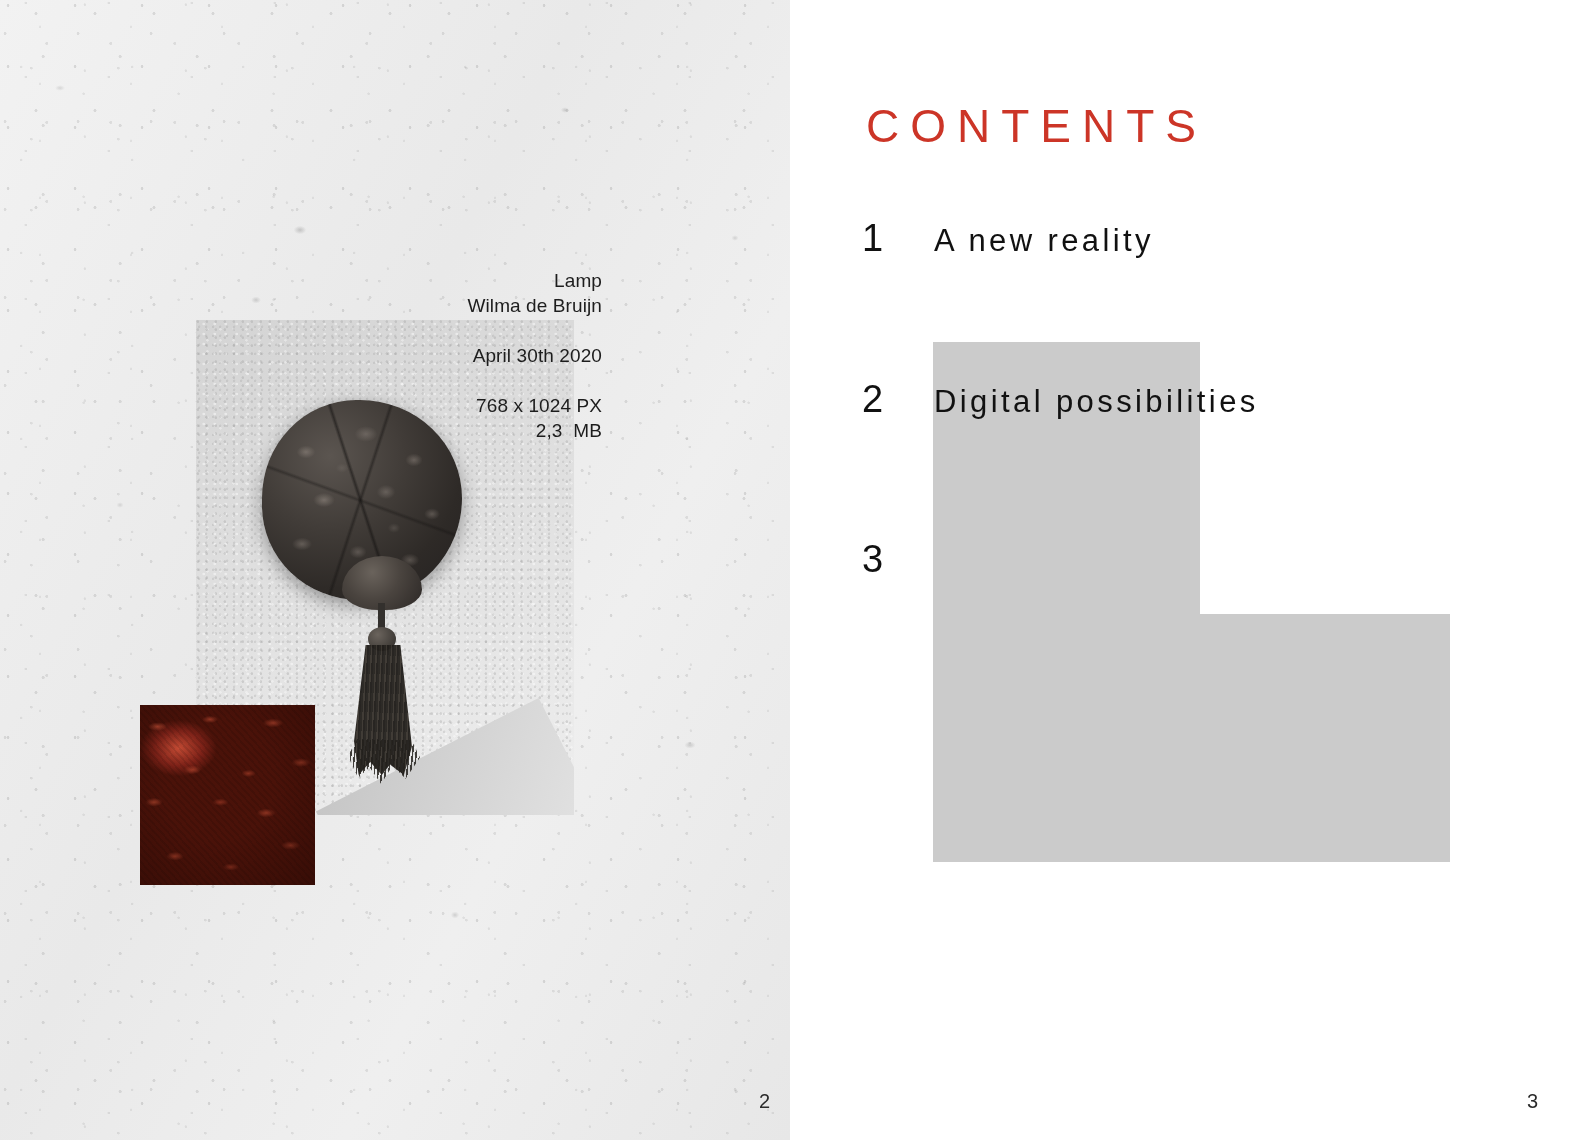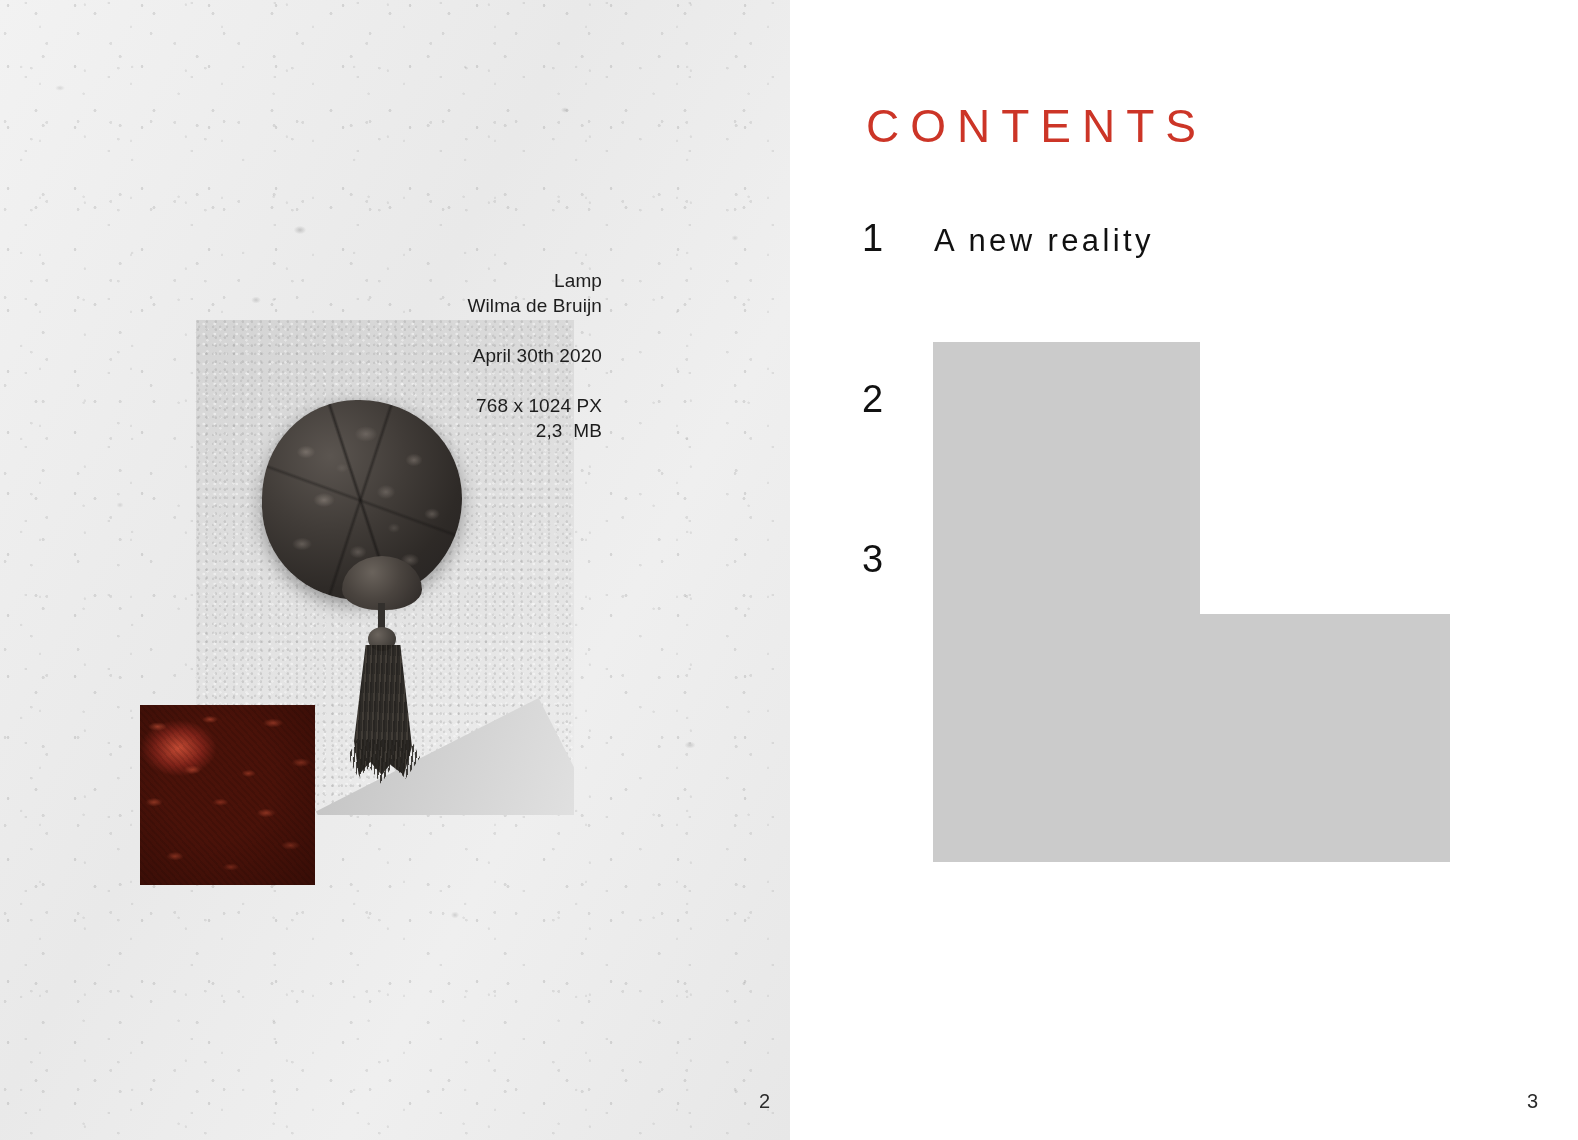--- a/index.html
+++ b/index.html
@@ -364,20 +364,21 @@
 
     <div id="toc-list">
 
       <div class="toc-item" id="toc-item-1">
         <span class="toc-num">1</span>
         <span class="toc-label">A new reality</span>
       </div>
 
       <div class="toc-item" id="toc-item-2">
         <span class="toc-num">2</span>
+        <span class="toc-label">Digital possibilities</span>
       </div>
 
       <div class="toc-item" id="toc-item-3">
         <span class="toc-num">3</span>
       </div>
 
     </div>
 
     <div id="page-number-right">3</div>
   </div>

